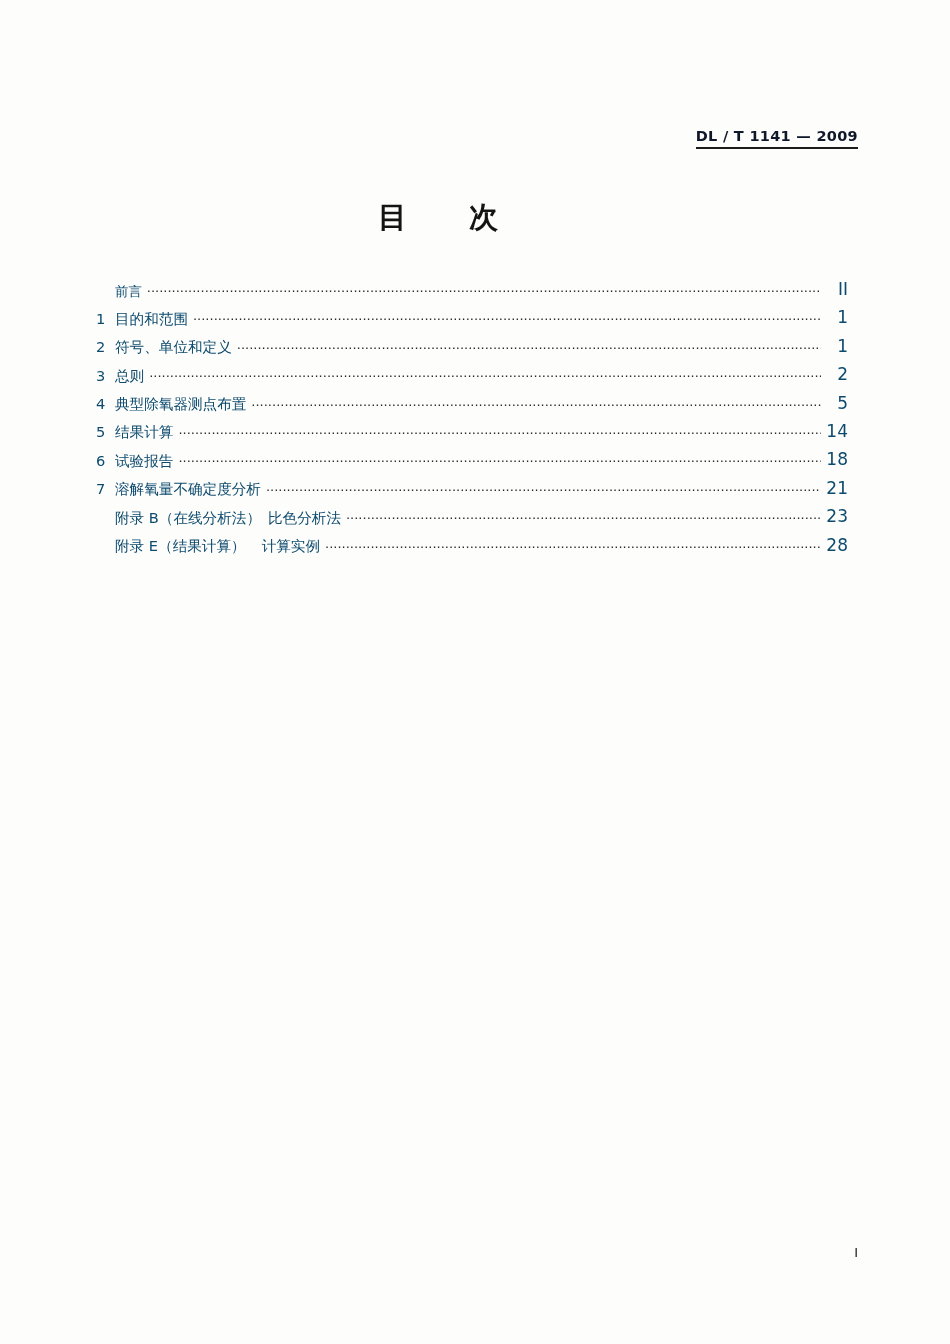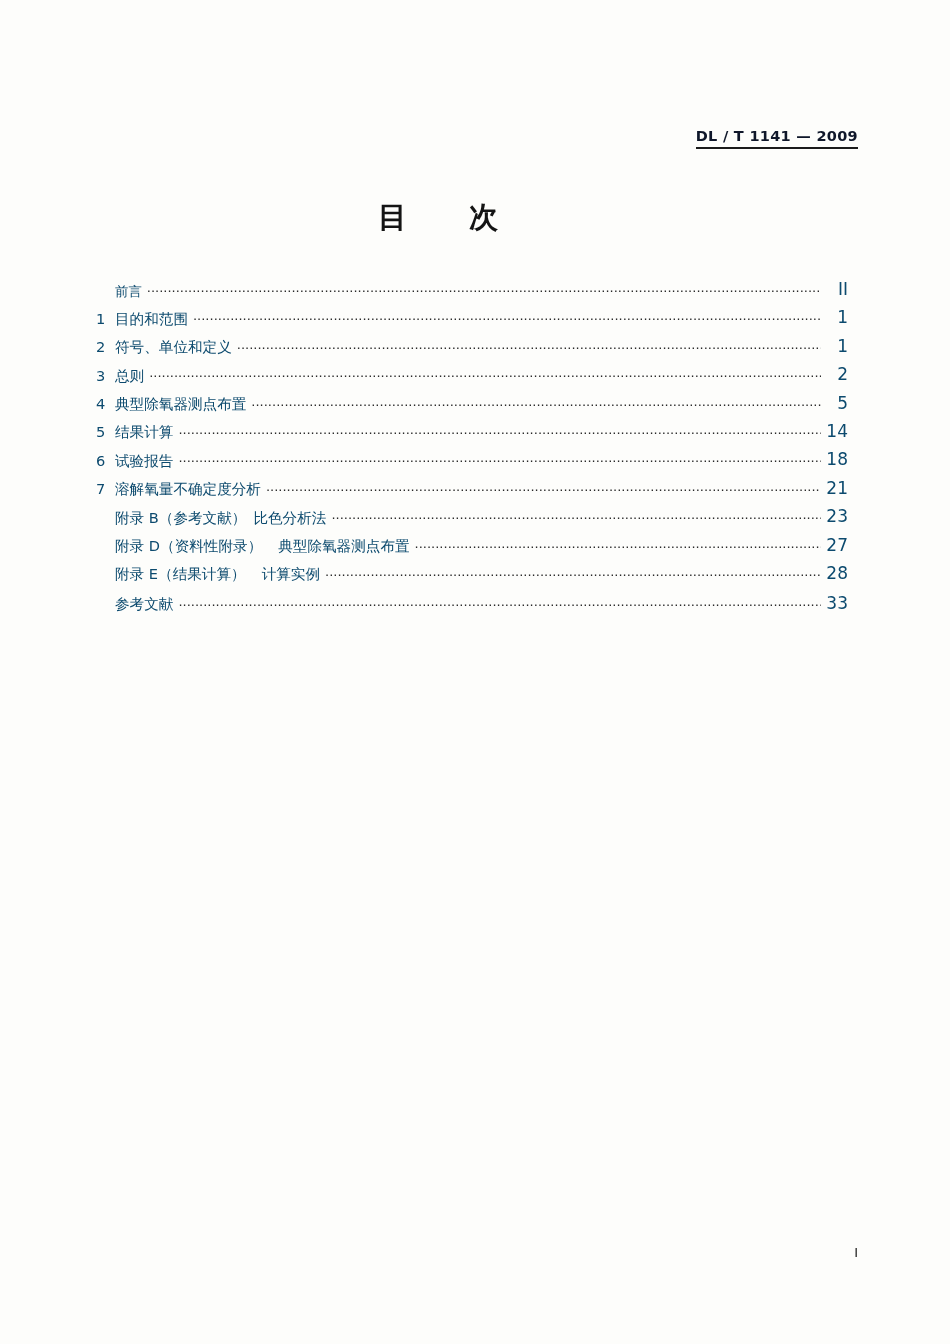--- a/index.html
+++ b/index.html
@@ -184,42 +184,29 @@
         <span class="t-page">18</span>
       </div>
       <div class="toc-row">
         <span class="t-num">7</span>
         <span class="t-label">溶解氧量不确定度分析</span>
         <span class="t-dots"></span>
         <span class="t-page">21</span>
       </div>
       <div class="toc-row">
         <span class="t-num"></span>
-        <span class="t-label">附录 B（参考文献）</span>
+        <span class="t-label">附录 B（在线分析法）</span>
         <span class="t-label2" style="margin-left: 3px;">比色分析法</span>
         <span class="t-dots"></span>
         <span class="t-page">23</span>
-      </div>
-      <div class="toc-row">
-        <span class="t-num"></span>
-        <span class="t-label">附录 D（资料性附录）</span>
-        <span class="t-label2" style="margin-left: 12px;">典型除氧器测点布置</span>
-        <span class="t-dots"></span>
-        <span class="t-page">27</span>
       </div>
       <div class="toc-row">
         <span class="t-num"></span>
         <span class="t-label">附录 E（结果计算）</span>
         <span class="t-label2" style="margin-left: 12px;">计算实例</span>
         <span class="t-dots"></span>
         <span class="t-page">28</span>
       </div>
-      <div class="toc-row gap-before">
-        <span class="t-num"></span>
-        <span class="t-label">参考文献</span>
-        <span class="t-dots"></span>
-        <span class="t-page">33</span>
-      </div>
     </div>
 
   <div class="folio">I</div>
 
 </div>
 
 </body></html>

